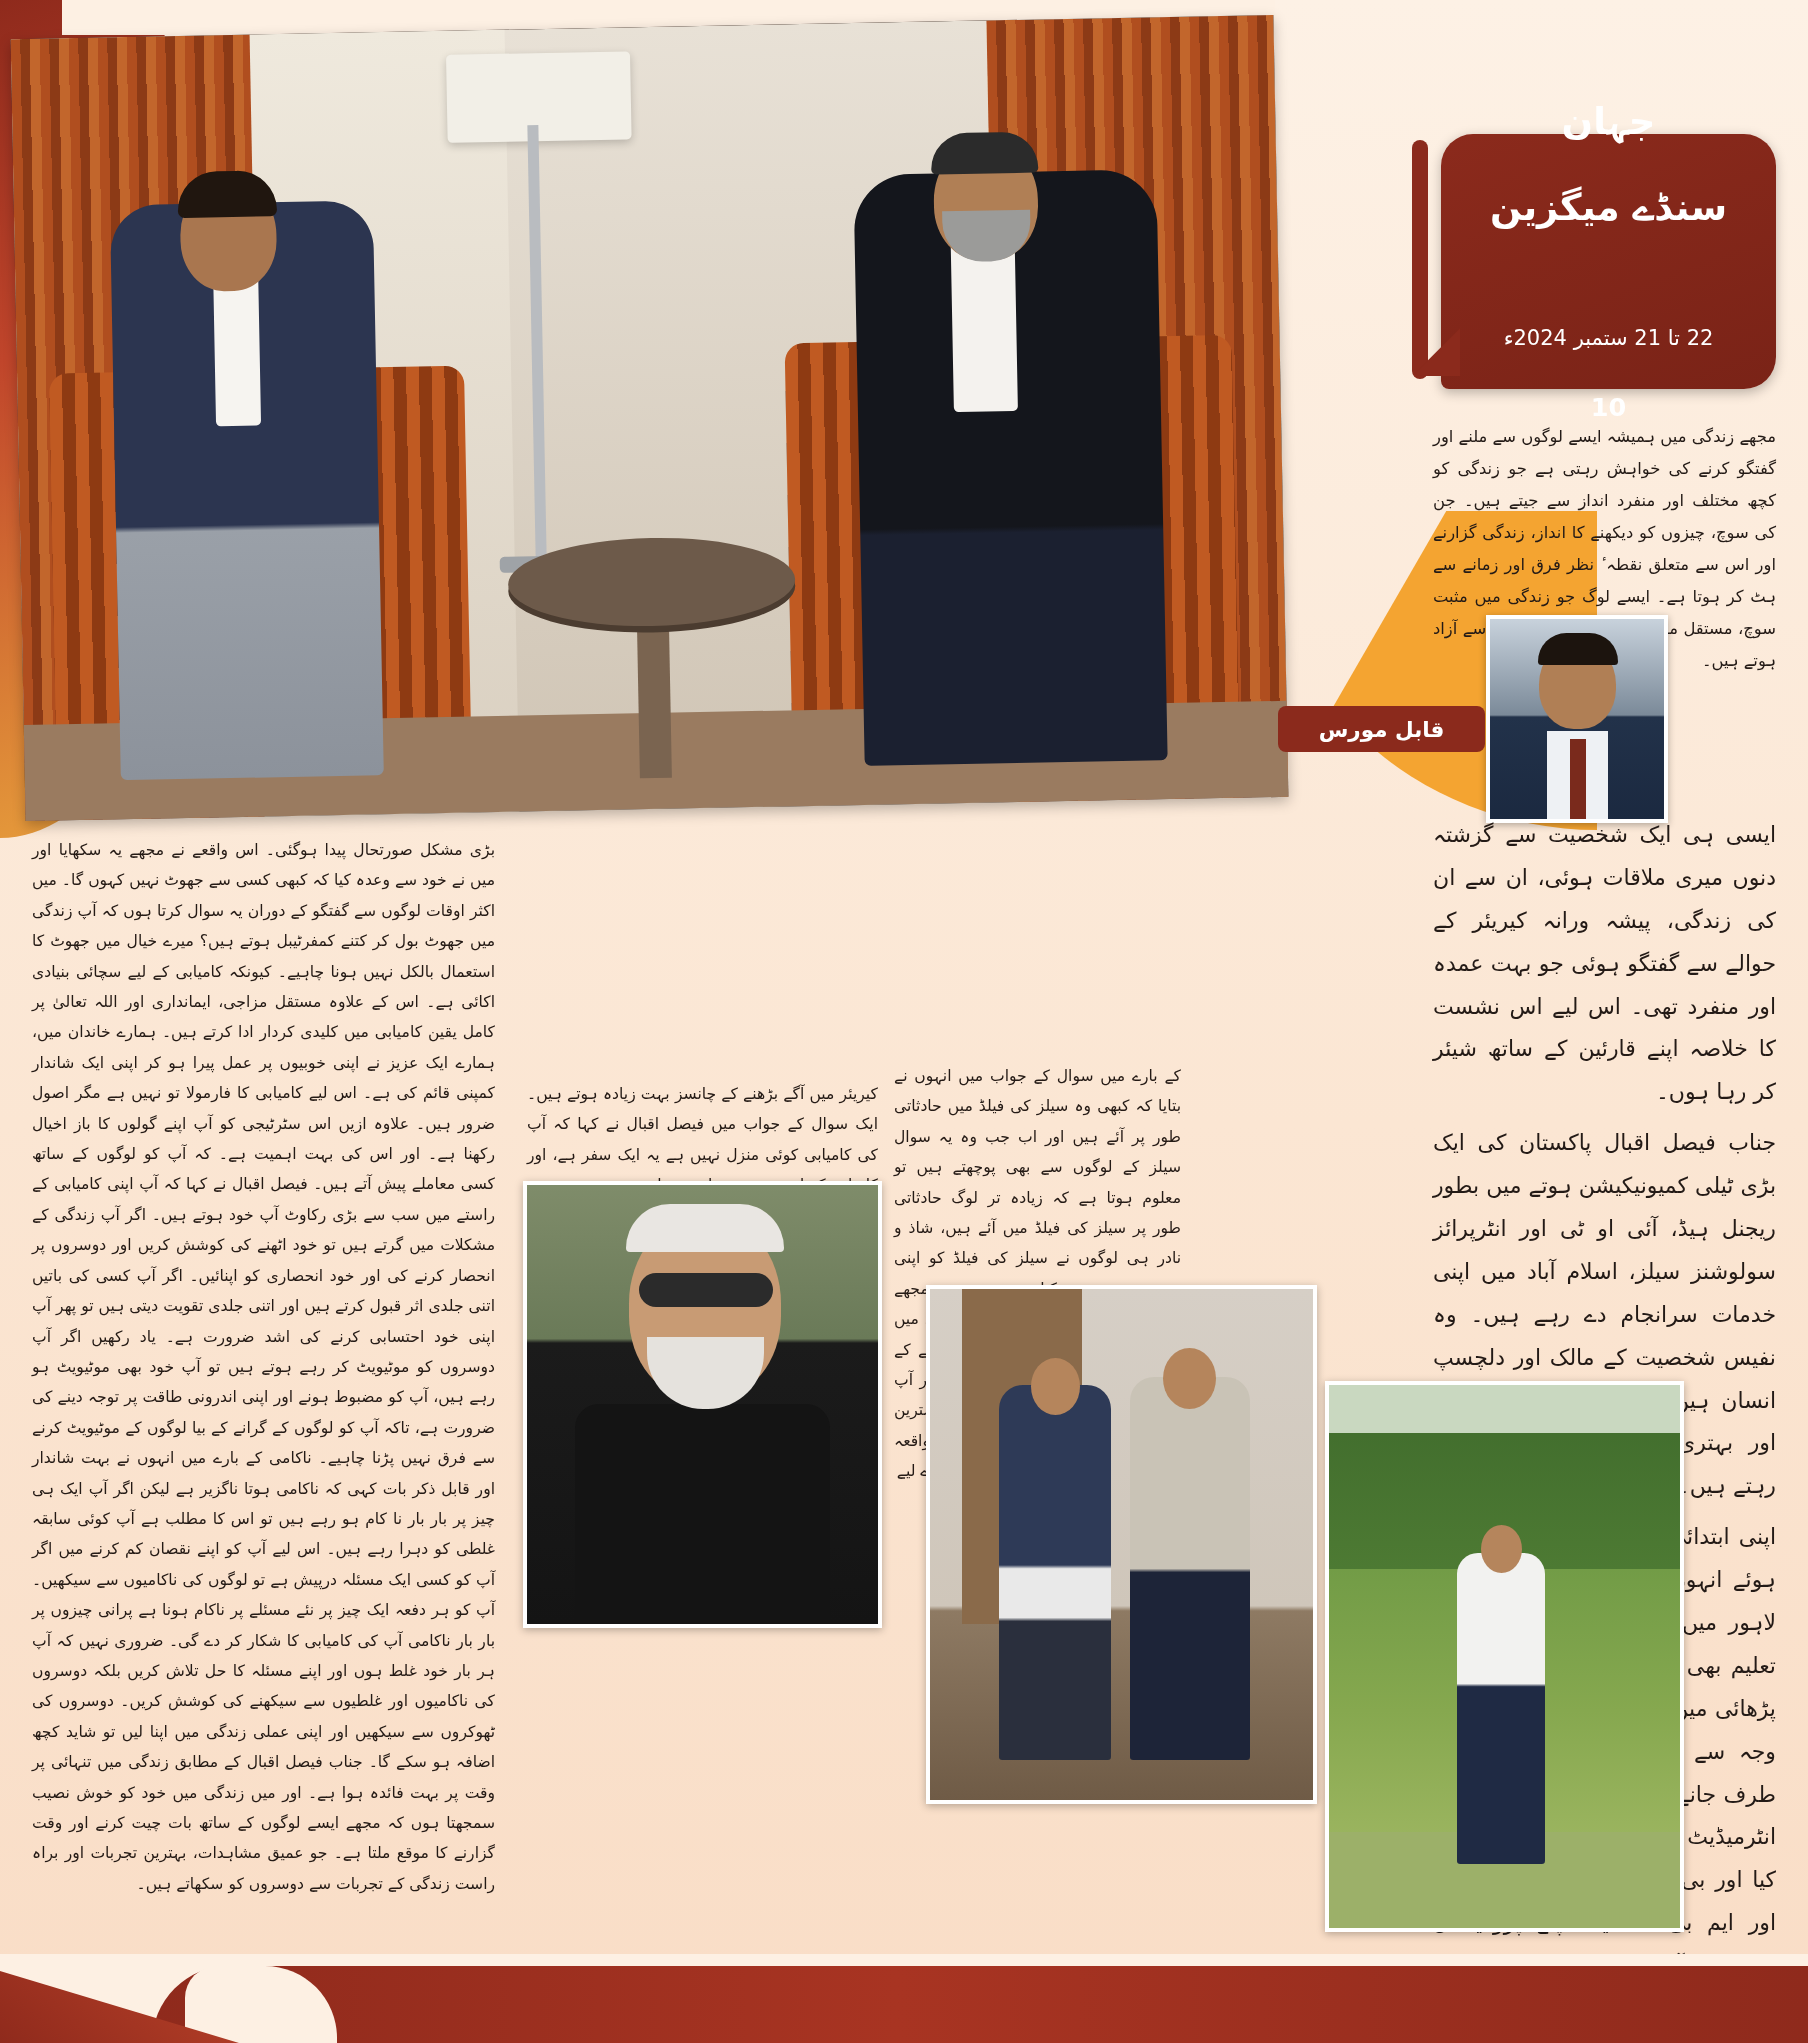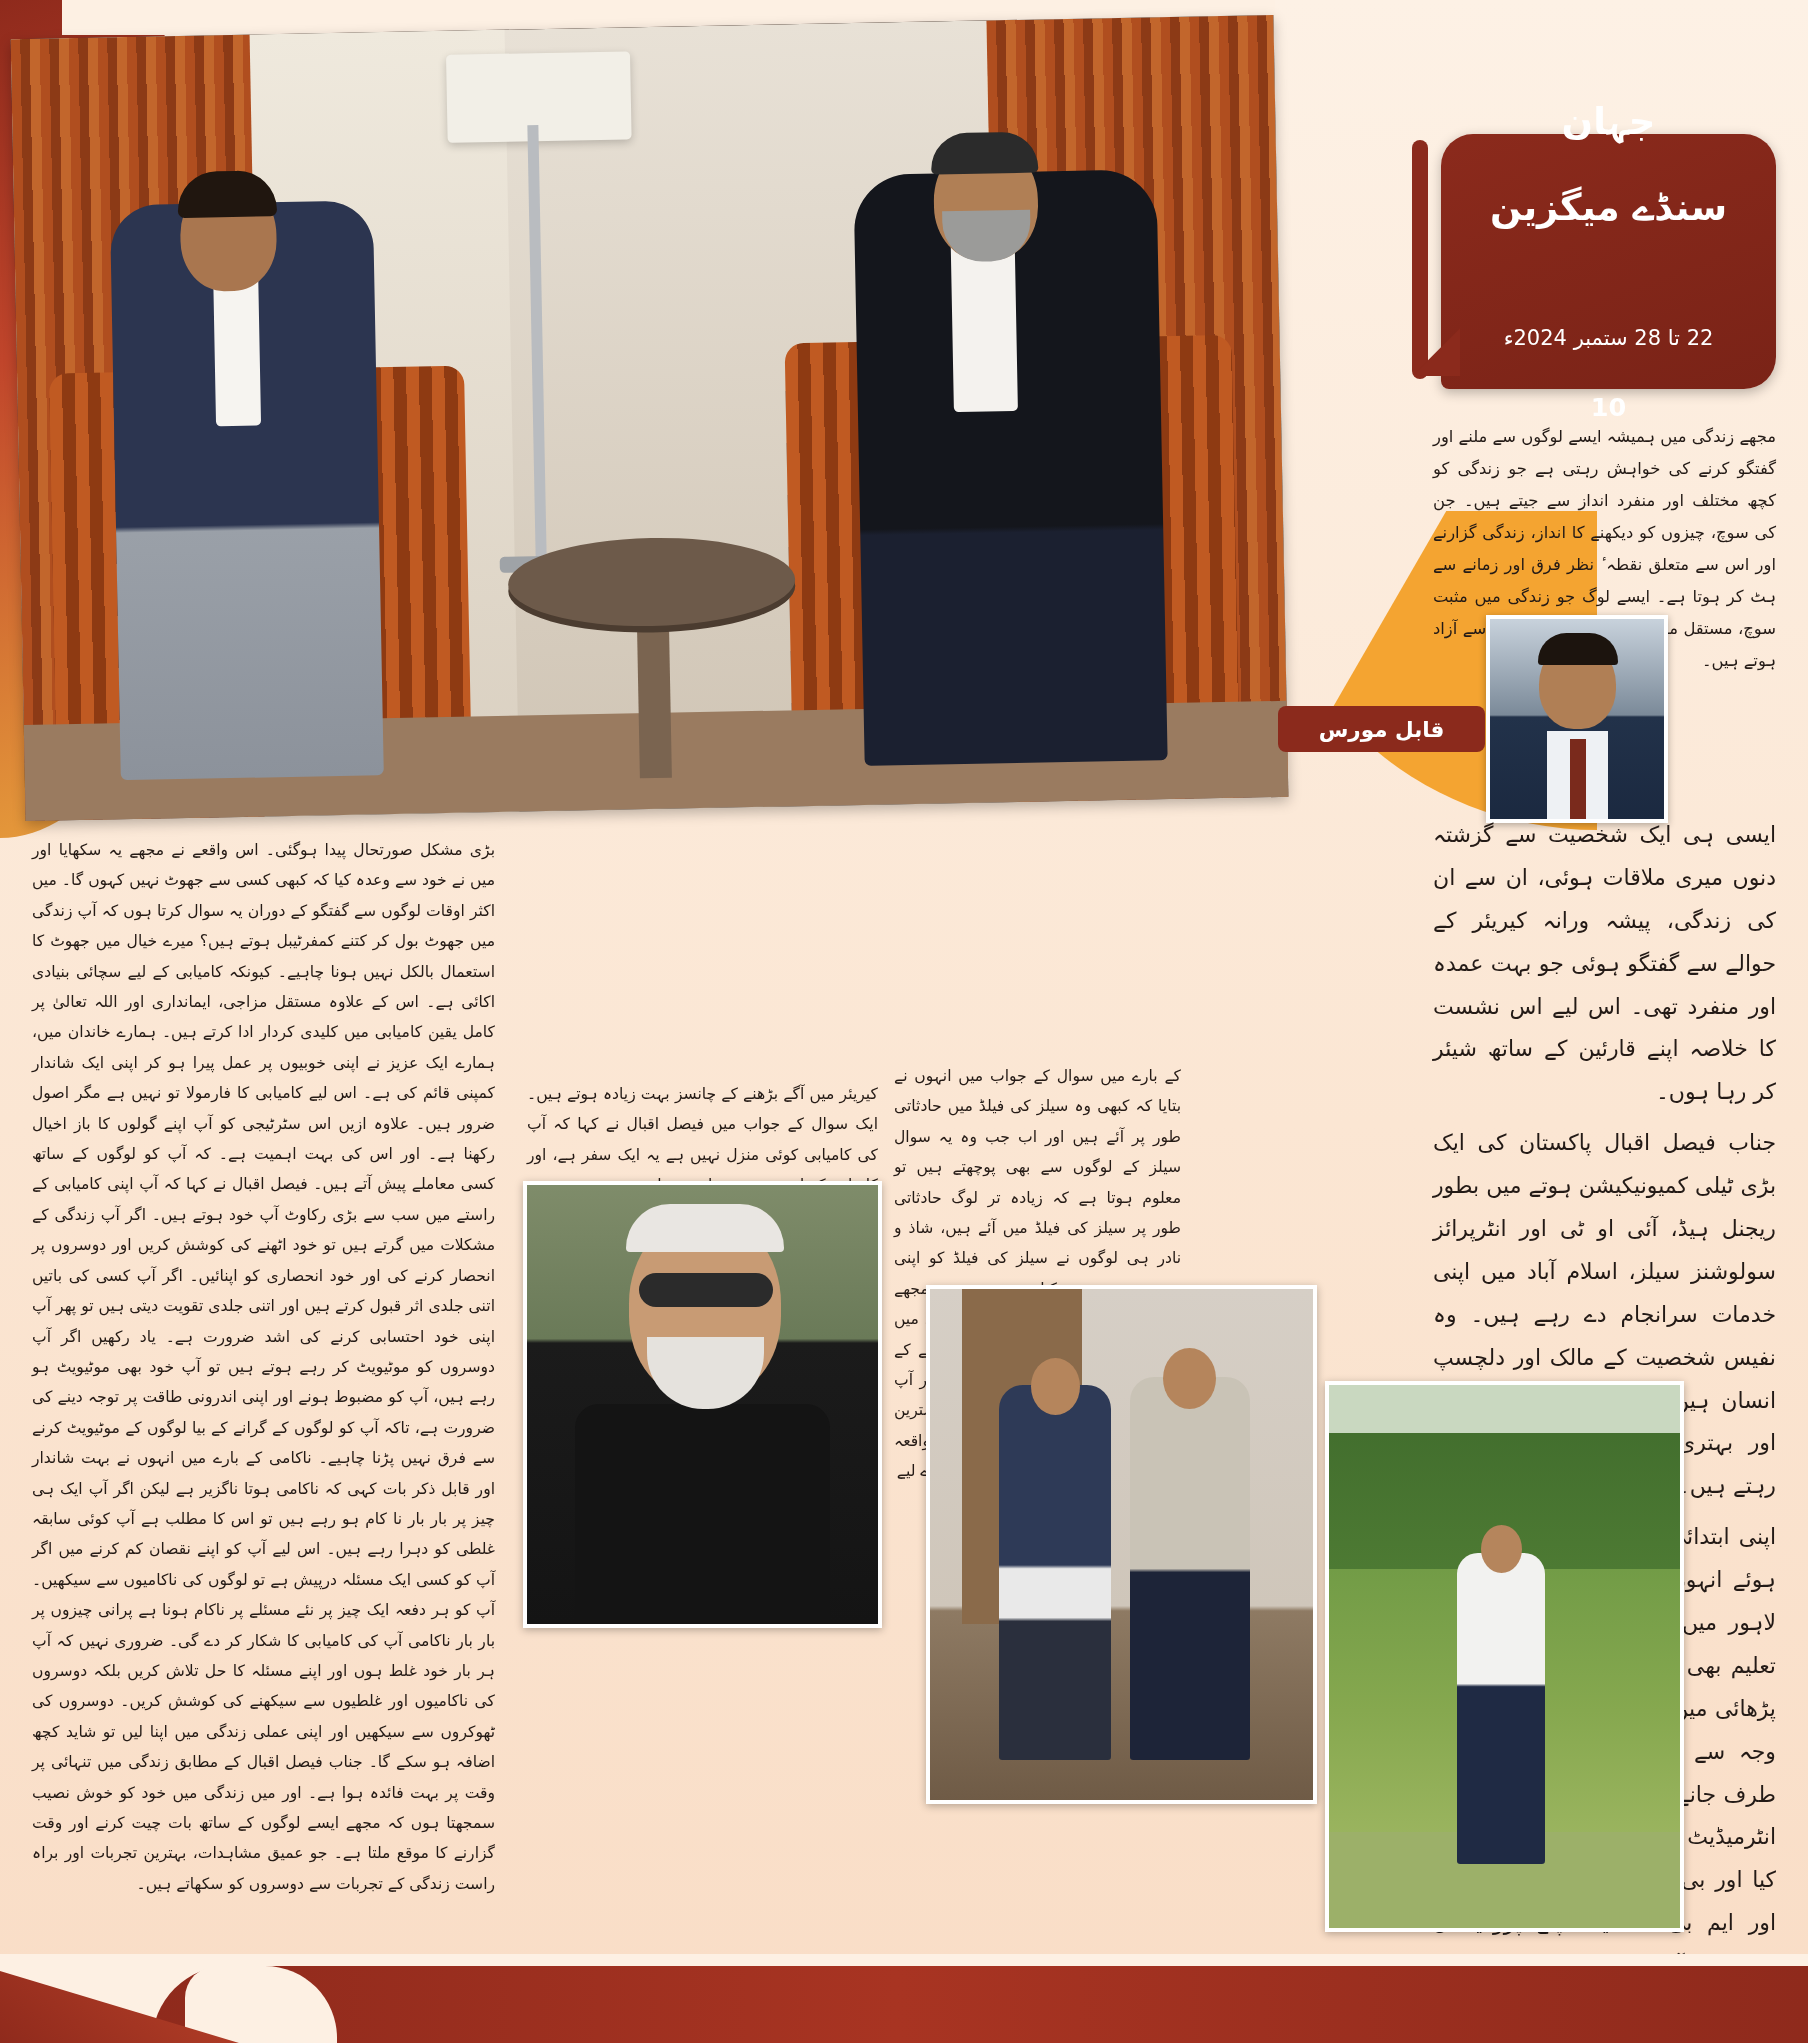--- a/index.html
+++ b/index.html
@@ -228,21 +228,21 @@
       </div>
     </div>
   </div>
 
   <div class="logo-left-strip"></div>
   <div class="logo-badge">
     <div class="tail"></div>
     <div class="logo-title">جہان</div>
     <div class="logo-sub">سنڈے میگزین</div>
     <div class="logo-divider"></div>
-    <div class="logo-date">22 تا 28 ستمبر 2024ء</div>
+    <div class="logo-date">22 تا 21 ستمبر 2024ء</div>
     <div class="logo-page">10</div>
   </div>
 
   <div class="intro-col">مجھے زندگی میں ہمیشہ ایسے لوگوں سے ملنے اور گفتگو کرنے کی خواہش رہتی ہے جو زندگی کو کچھ مختلف اور منفرد انداز سے جیتے ہیں۔ جن کی سوچ، چیزوں کو دیکھنے کا انداز، زندگی گزارنے اور اس سے متعلق نقطہ ٔ نظر فرق اور زمانے سے ہٹ کر ہوتا ہے۔ ایسے لوگ جو زندگی میں مثبت سوچ، مستقل مزاجی اور ناکامی کے خوف سے آزاد ہوتے ہیں۔</div>
 
   <div class="author-photo">
     <div class="ap-shirt"></div>
     <div class="ap-tie"></div>
     <div class="ap-head"></div>
     <div class="ap-hair"></div>

